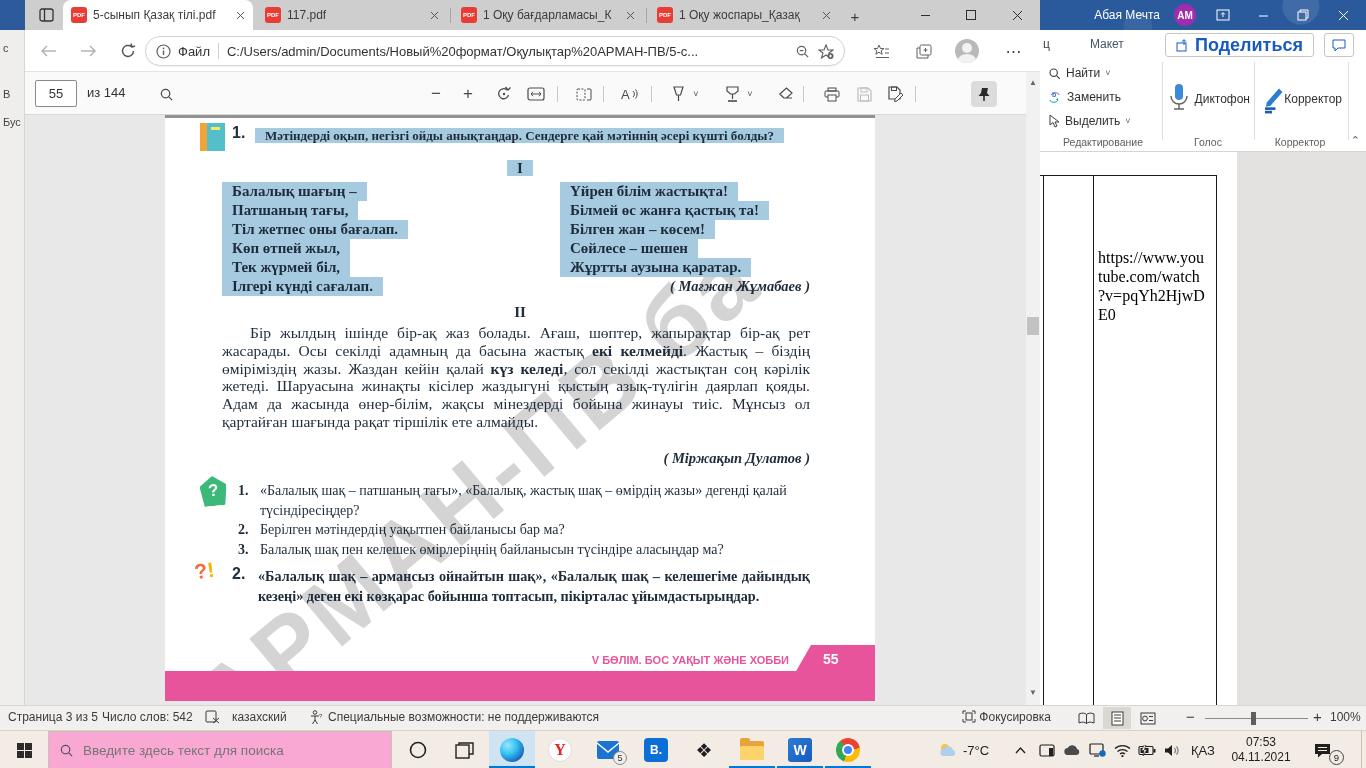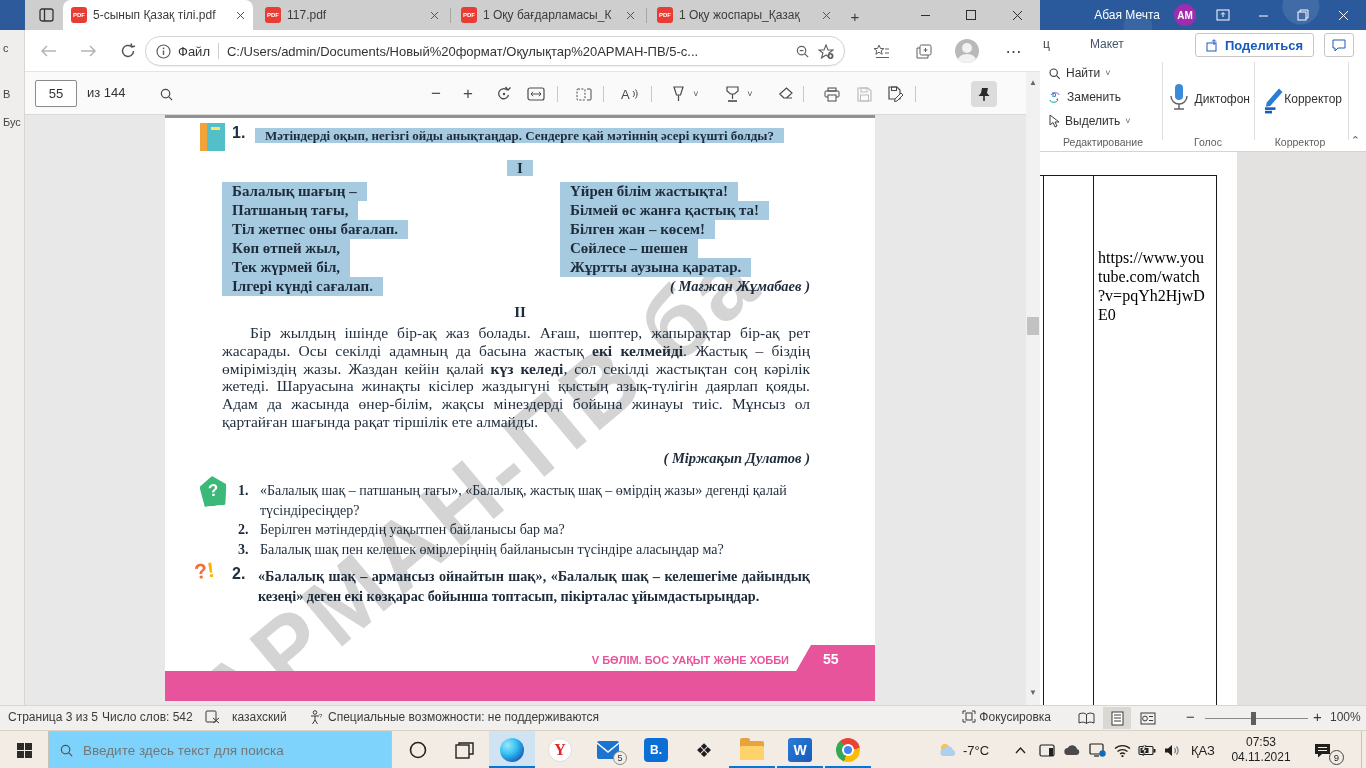--- a/index.html
+++ b/index.html
@@ -18,21 +18,21 @@
     background-image:radial-gradient(circle at 80% 20%, rgba(255,255,255,.10) 0 18px, transparent 19px),
                      radial-gradient(circle at 30% 90%, rgba(255,255,255,.07) 0 14px, transparent 15px);
     display:flex; align-items:center; justify-content:flex-end; gap:14px; padding-right:10px; color:#fff; }
   .w-user { font-size:12px; }
   .w-avatar { width:22px; height:22px; border-radius:50%; background:#a12cb0; color:#fff; font-size:10px; font-weight:bold; display:flex; align-items:center; justify-content:center; }
   .w-tb-btn { width:26px; height:22px; display:flex; align-items:center; justify-content:center; color:#fff; }
   .w-tabsrow { position:absolute; left:0; top:30px; width:326px; height:28px; background:#fff; display:flex; align-items:center; }
   .w-tabcut { font-size:12px; color:#444; margin-left:3px; }
   .w-tab { font-size:12px; color:#44546a; margin-left:40px; }
   .w-share { position:absolute; right:52px; top:3px; height:24px; padding:0 10px; border:1px solid #c8c6c4; border-radius:3px; background:#fff;
-    color:#185abd; font-size:13px; font-weight:bold; display:flex; align-items:center; gap:6px; }
+    color:#185abd; font-size:18px; font-weight:bold; display:flex; align-items:center; gap:6px; }
   .w-commentbtn { position:absolute; right:12px; top:3px; width:30px; height:24px; border:1px solid #c8c6c4; border-radius:3px; background:#fff; display:flex; align-items:center; justify-content:center; }
   .w-ribbon { position:absolute; left:0; top:58px; width:326px; height:94px; background:#fff; border-bottom:1px solid #d6d4d2; }
   .w-edit-item { position:absolute; left:8px; display:flex; align-items:center; gap:5px; font-size:12px; color:#323130; }
   .w-grp-label { position:absolute; font-size:10.5px; color:#605e5c; text-align:center; }
   .w-vsep { position:absolute; top:4px; height:78px; width:1px; background:#e1dfdd; }
   .w-bigbtn { position:absolute; top:4px; width:84px; height:74px; display:flex; flex-direction:row; align-items:center; justify-content:space-between; font-size:12px; color:#323130; }
   .w-chev { font-size:9px; color:#605e5c; }
   .w-collapse { position:absolute; right:6px; bottom:4px; font-size:11px; color:#605e5c; }
   .w-doc { position:absolute; left:0; top:152px; width:326px; height:553px; background:#e3e2e0; overflow:hidden; }
   .w-page { position:absolute; left:0; top:0; width:197px; height:553px; background:#fff; }
@@ -115,21 +115,21 @@
   .footer-sec { position:absolute; right:86px; top:536px; font-family:"Liberation Sans", sans-serif; font-weight:bold; font-size:11px; color:#e8549b; z-index:2; }
   .footer-num { position:absolute; left:630px; top:527px; width:80px; height:28px; background:#e8549b; clip-path:polygon(20% 0, 100% 0, 100% 100%, 0 100%);
     color:#fff; font-family:"Liberation Sans", sans-serif; font-weight:bold; font-size:14px; display:flex; align-items:center; padding-left:28px; z-index:2; }
   .pinkbar { position:absolute; left:0; top:553px; width:710px; height:30px; background:#e8549b; z-index:2; }
 
   
   .taskbar { position:absolute; left:0; top:730px; width:1366px; height:38px; background:#f2ece4; border-top:1px solid #d9d2c8; }
   .tb-start { position:absolute; left:0; top:0; width:48px; height:38px; display:flex; align-items:center; justify-content:center; }
   .winlogo { display:grid; grid-template-columns:7px 7px; grid-template-rows:7px 7px; gap:1px; }
   .winlogo i { background:#2b2b2b; }
-  .tb-search { position:absolute; left:48px; top:0; width:344px; height:38px; background:#7dd3fc; border:1px solid #c8c1b8; display:flex; align-items:center; padding:8px 10px; gap:9px; }
+  .tb-search { position:absolute; left:48px; top:0; width:344px; height:38px; background:#f9a8d4; border:1px solid #c8c1b8; display:flex; align-items:center; padding:8px 10px; gap:9px; }
   .tb-search input { border:none; outline:none; font-size:13.5px; color:#555; width:280px; font-family:"Liberation Sans", sans-serif; background:transparent; }
   .tb-slot { position:absolute; top:0; width:46px; height:38px; display:flex; align-items:center; justify-content:center; }
   .tb-slot.open { box-shadow:inset 0 -3px 0 #0078d7; }
   .tb-slot.activeapp { background:#cfe3f3; box-shadow:inset 0 -3px 0 #0078d7; }
   .ic-edge { width:24px; height:24px; border-radius:50%; background:radial-gradient(circle at 32% 30%, #9be5ff 0%, #36c3f2 38%, #1b6fc4 72%, #114a8b 100%); }
   .ic-ya { width:24px; height:24px; border-radius:50%; background:#fff; border:1px solid #ddd; color:#e02424; font-weight:bold; font-family:"Liberation Serif", serif; font-size:16px; display:flex; align-items:center; justify-content:center; }
   .ic-mail { position:relative; width:24px; height:20px; }
   .ic-vk { width:24px; height:24px; border-radius:4px; background:#0c6fd6; color:#fff; font-weight:bold; font-size:12px; display:flex; align-items:center; justify-content:center; }
   .ic-db { font-size:19px; color:#1d1d1f; }
   .ic-folder { position:relative; width:24px; height:19px; }

